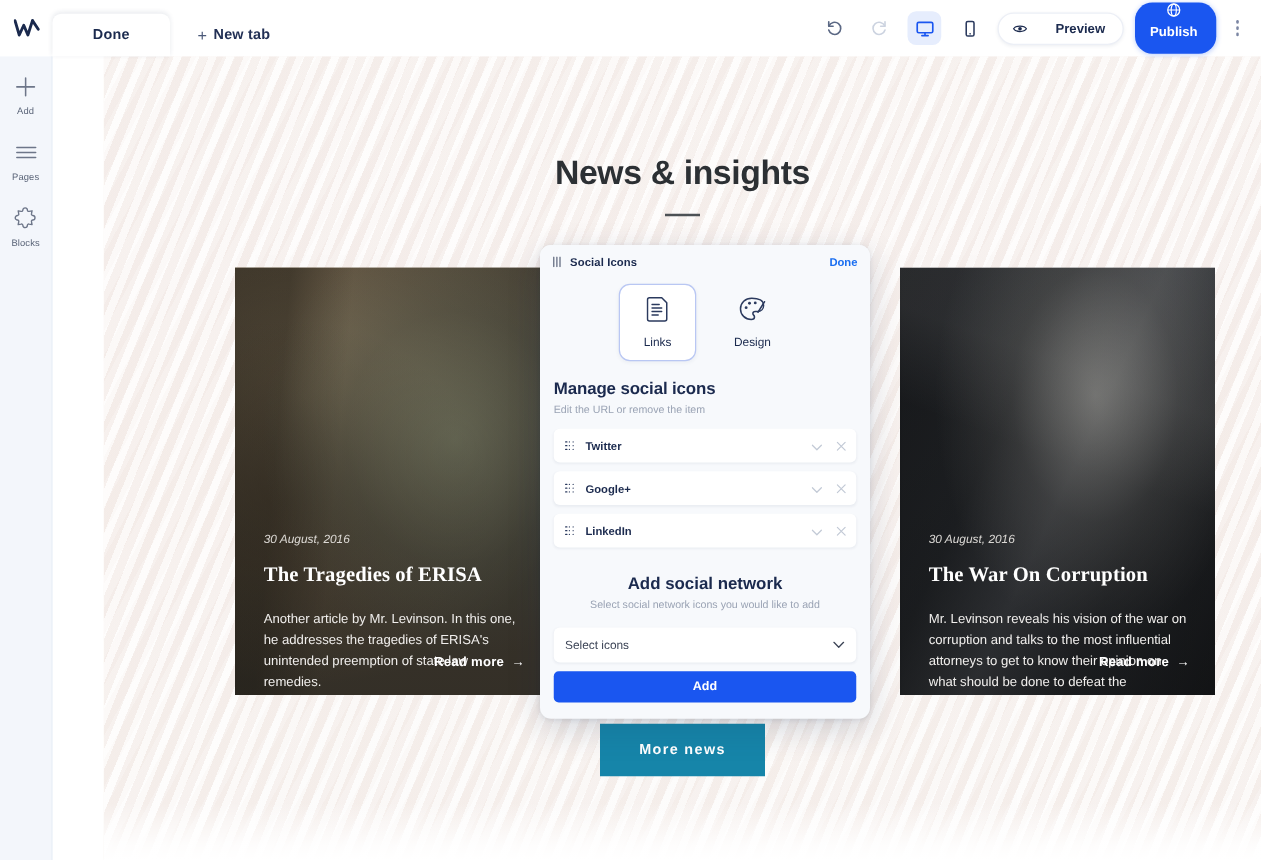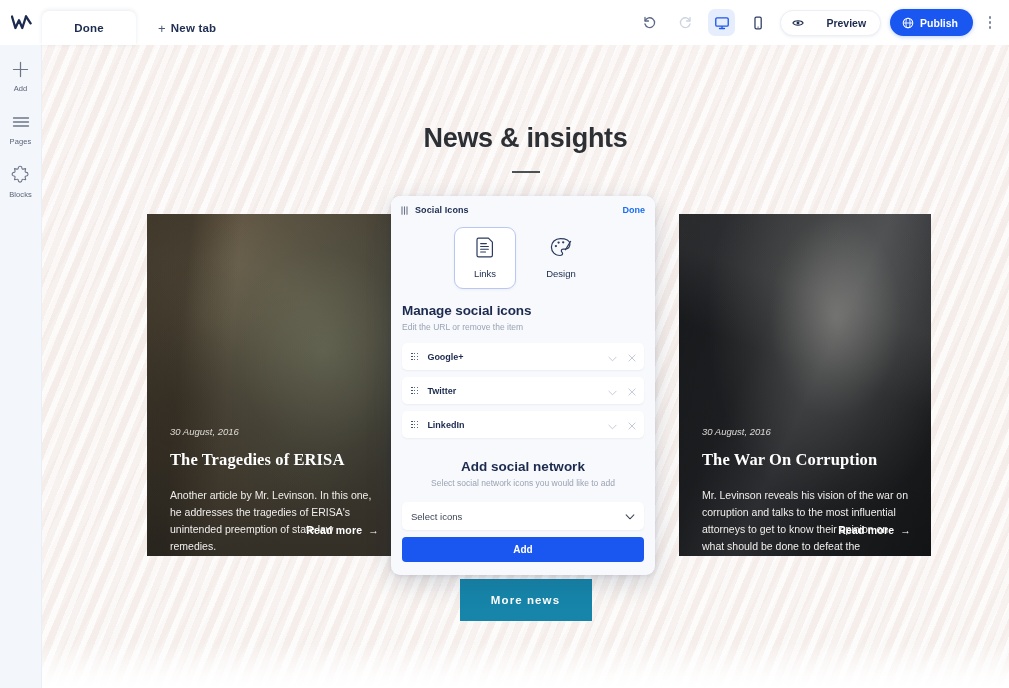--- a/index.html
+++ b/index.html
@@ -39,31 +39,32 @@
   }
   .iconbtn.device-active { background: #e6edfd; }
   .preview-btn {
     height: 26px; padding: 0 14px 0 11px; border-radius: 13px;
     background: #ffffff; border: 1px solid #eceff6;
     display: flex; align-items: center; gap: 22px;
     font-size: 10.5px; font-weight: 700; color: #1b2a4e;
     box-shadow: 0 1px 3px rgba(30,50,90,.08);
   }
   .publish-btn {
-    height: 27px; padding: 0 15px 0 12px; border-radius: 14px;
+    height: 41px; padding: 0 15px 0 12px; border-radius: 14px;
     background: #1a56f0; color: #ffffff;
     display: flex; align-items: center; gap: 6px;
     font-size: 10.5px; font-weight: 700;
     box-shadow: 0 1px 4px rgba(26,86,240,.28);
+    flex-direction: column;
   }
   .kebab { width: 16px; height: 27px; display: flex; flex-direction: column; align-items: center; justify-content: center; gap: 2.5px; }
   .kebab i { width: 2.5px; height: 2.5px; border-radius: 50%; background: #7b86a3; display: block; }
 
   
-  .body-row { flex: 1 1 auto; display: flex; min-height: 0; }
+  .body-row { flex: 1 1 auto; display: flex; min-height: 0; gap: 41px; }
   .sidebar {
     width: 42px; flex: 0 0 42px; background: #f3f6fb;
     display: flex; flex-direction: column; align-items: center;
     padding-top: 12px; gap: 17px; border-right: 1px solid #eaeff7;
   }
   .side-item { display: flex; flex-direction: column; align-items: center; gap: 3px; width: 42px; }
   .side-item .si-ico { width: 24px; height: 24px; display: flex; align-items: center; justify-content: center; }
   .side-item .si-lbl { font-size: 7.5px; color: #5a6478; letter-spacing: .1px; }
 
   .canvas {
@@ -397,20 +398,47 @@
               <i></i>
                 <i></i>
                 <i></i>
                 <i></i>
                 <i></i>
                 <i></i>
                 <i></i>
                 <i></i>
                 <i></i>
             </span>
+            <span class="rname">Twitter</span>
+            <span class="ractions">
+              <span>
+                <svg width="9" height="6" viewBox="0 0 10 6" aria-hidden="true">
+                    <path d="M1 1 L5 5 L9 1" fill="none" stroke="#c3cad6" stroke-width="1.1" stroke-linecap="round" stroke-linejoin="round"></path>
+                  </svg>
+              </span>
+              <span>
+                <svg width="8" height="8" viewBox="0 0 9 9" aria-hidden="true">
+                    <path d="M1 1 L8 8 M8 1 L1 8" stroke="#c3cad6" stroke-width="1.1" stroke-linecap="round"></path>
+                  </svg>
+              </span>
+            </span>
+          </div>
+
+          <div class="srow">
+            <span class="dots">
+              <i></i>
+                <i></i>
+                <i></i>
+                <i></i>
+                <i></i>
+                <i></i>
+                <i></i>
+                <i></i>
+                <i></i>
+            </span>
             <span class="rname">Google+</span>
             <span class="ractions">
               <span>
                 <svg width="9" height="6" viewBox="0 0 10 6" aria-hidden="true">
                     <path d="M1 1 L5 5 L9 1" fill="none" stroke="#c3cad6" stroke-width="1.1" stroke-linecap="round" stroke-linejoin="round"></path>
                   </svg>
               </span>
               <span>
                 <svg width="8" height="8" viewBox="0 0 9 9" aria-hidden="true">
                     <path d="M1 1 L8 8 M8 1 L1 8" stroke="#c3cad6" stroke-width="1.1" stroke-linecap="round"></path>
@@ -424,47 +452,20 @@
               <i></i>
                 <i></i>
                 <i></i>
                 <i></i>
                 <i></i>
                 <i></i>
                 <i></i>
                 <i></i>
                 <i></i>
             </span>
-            <span class="rname">Twitter</span>
-            <span class="ractions">
-              <span>
-                <svg width="9" height="6" viewBox="0 0 10 6" aria-hidden="true">
-                    <path d="M1 1 L5 5 L9 1" fill="none" stroke="#c3cad6" stroke-width="1.1" stroke-linecap="round" stroke-linejoin="round"></path>
-                  </svg>
-              </span>
-              <span>
-                <svg width="8" height="8" viewBox="0 0 9 9" aria-hidden="true">
-                    <path d="M1 1 L8 8 M8 1 L1 8" stroke="#c3cad6" stroke-width="1.1" stroke-linecap="round"></path>
-                  </svg>
-              </span>
-            </span>
-          </div>
-
-          <div class="srow">
-            <span class="dots">
-              <i></i>
-                <i></i>
-                <i></i>
-                <i></i>
-                <i></i>
-                <i></i>
-                <i></i>
-                <i></i>
-                <i></i>
-            </span>
             <span class="rname">LinkedIn</span>
             <span class="ractions">
               <span>
                 <svg width="9" height="6" viewBox="0 0 10 6" aria-hidden="true">
                     <path d="M1 1 L5 5 L9 1" fill="none" stroke="#c3cad6" stroke-width="1.1" stroke-linecap="round" stroke-linejoin="round"></path>
                   </svg>
               </span>
               <span>
                 <svg width="8" height="8" viewBox="0 0 9 9" aria-hidden="true">
                     <path d="M1 1 L8 8 M8 1 L1 8" stroke="#c3cad6" stroke-width="1.1" stroke-linecap="round"></path>

